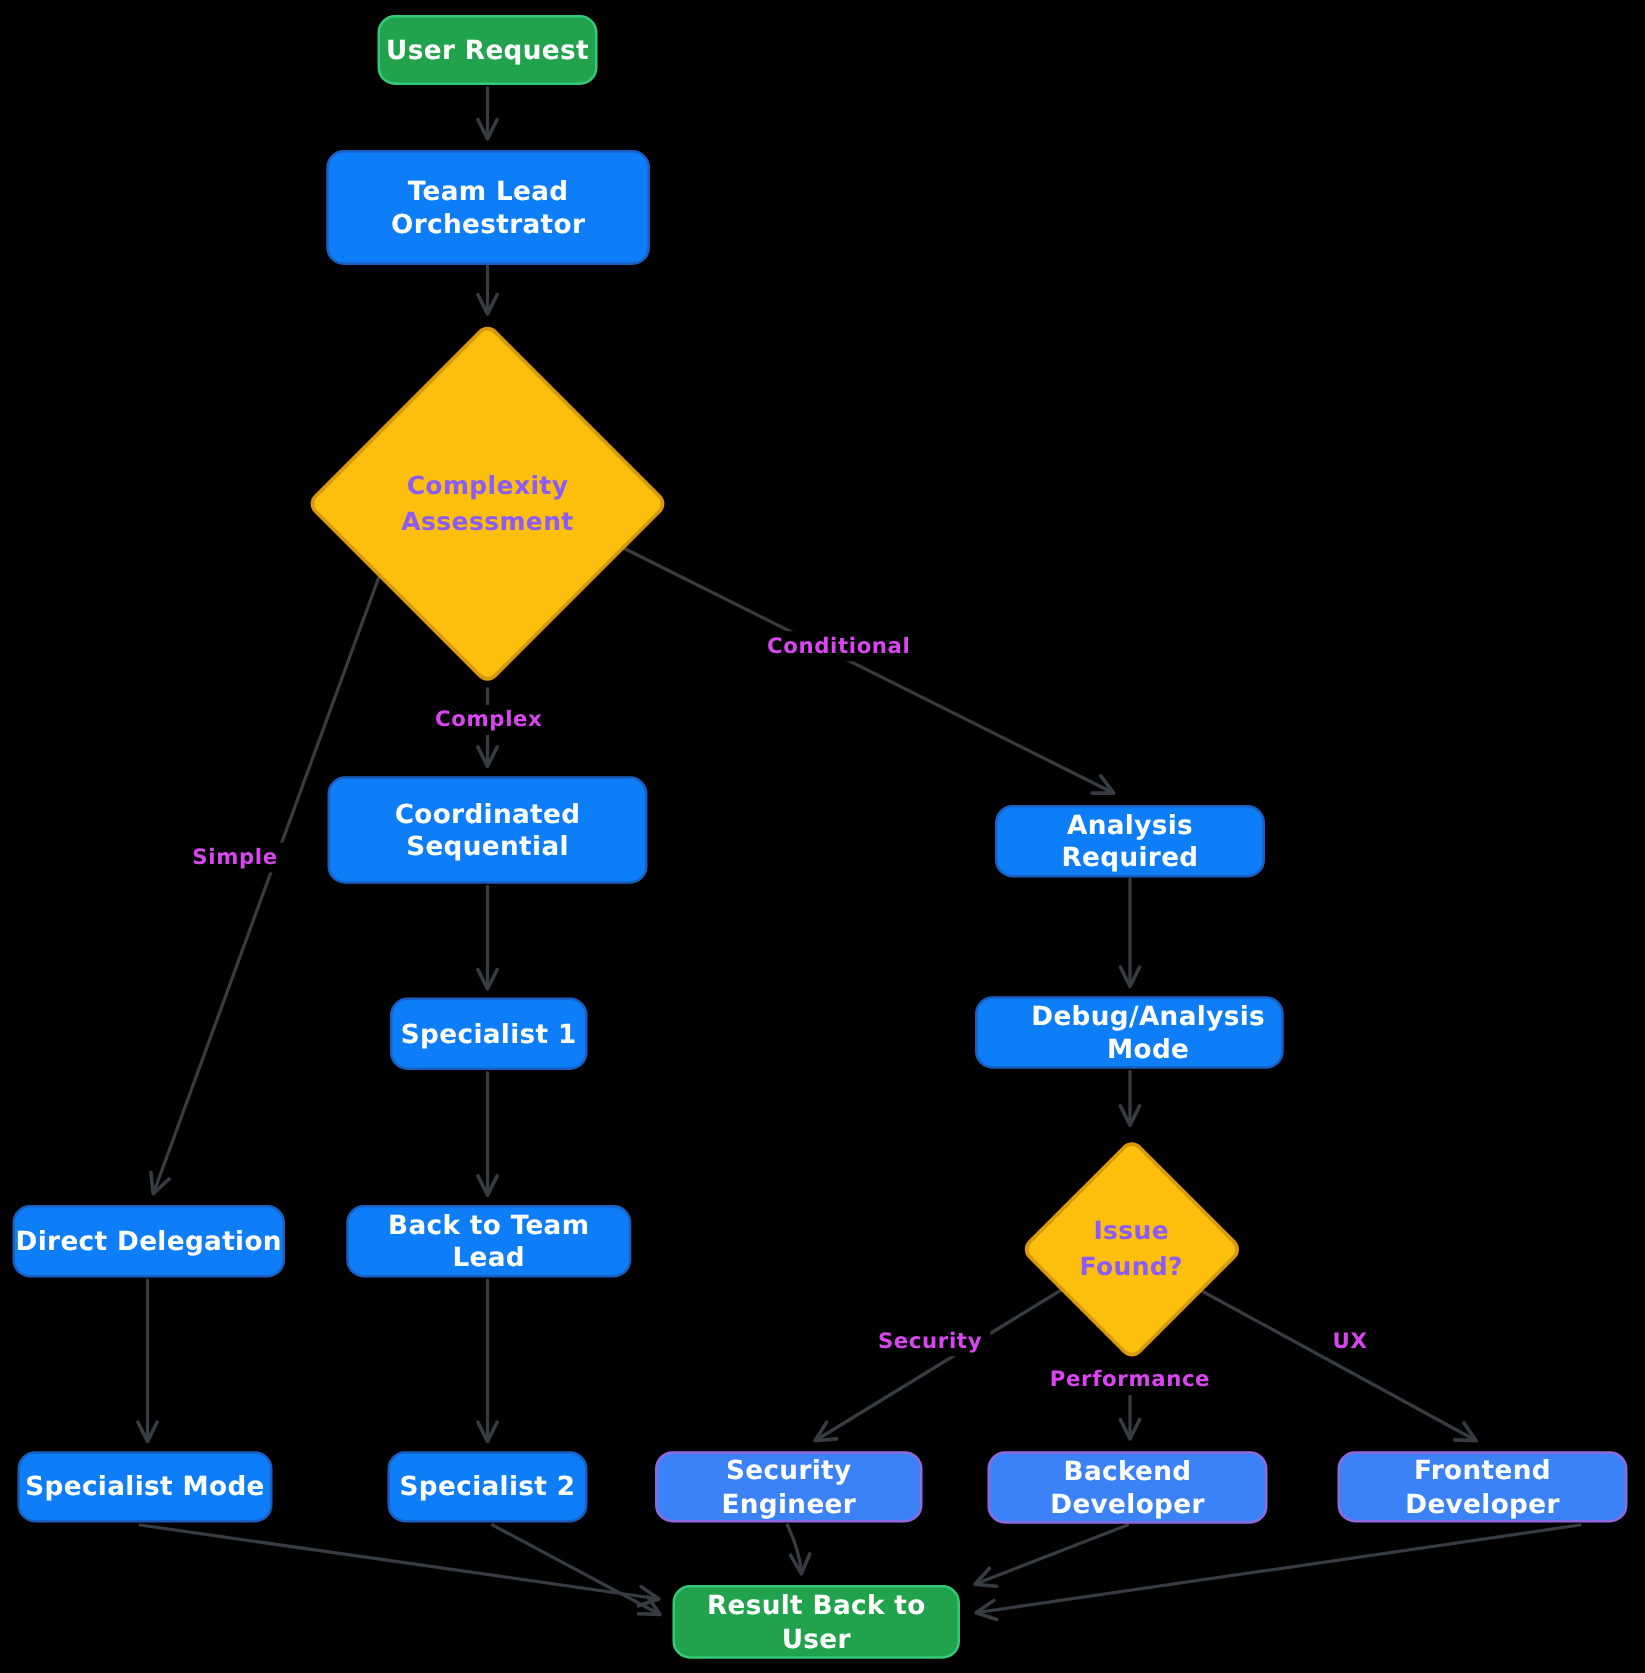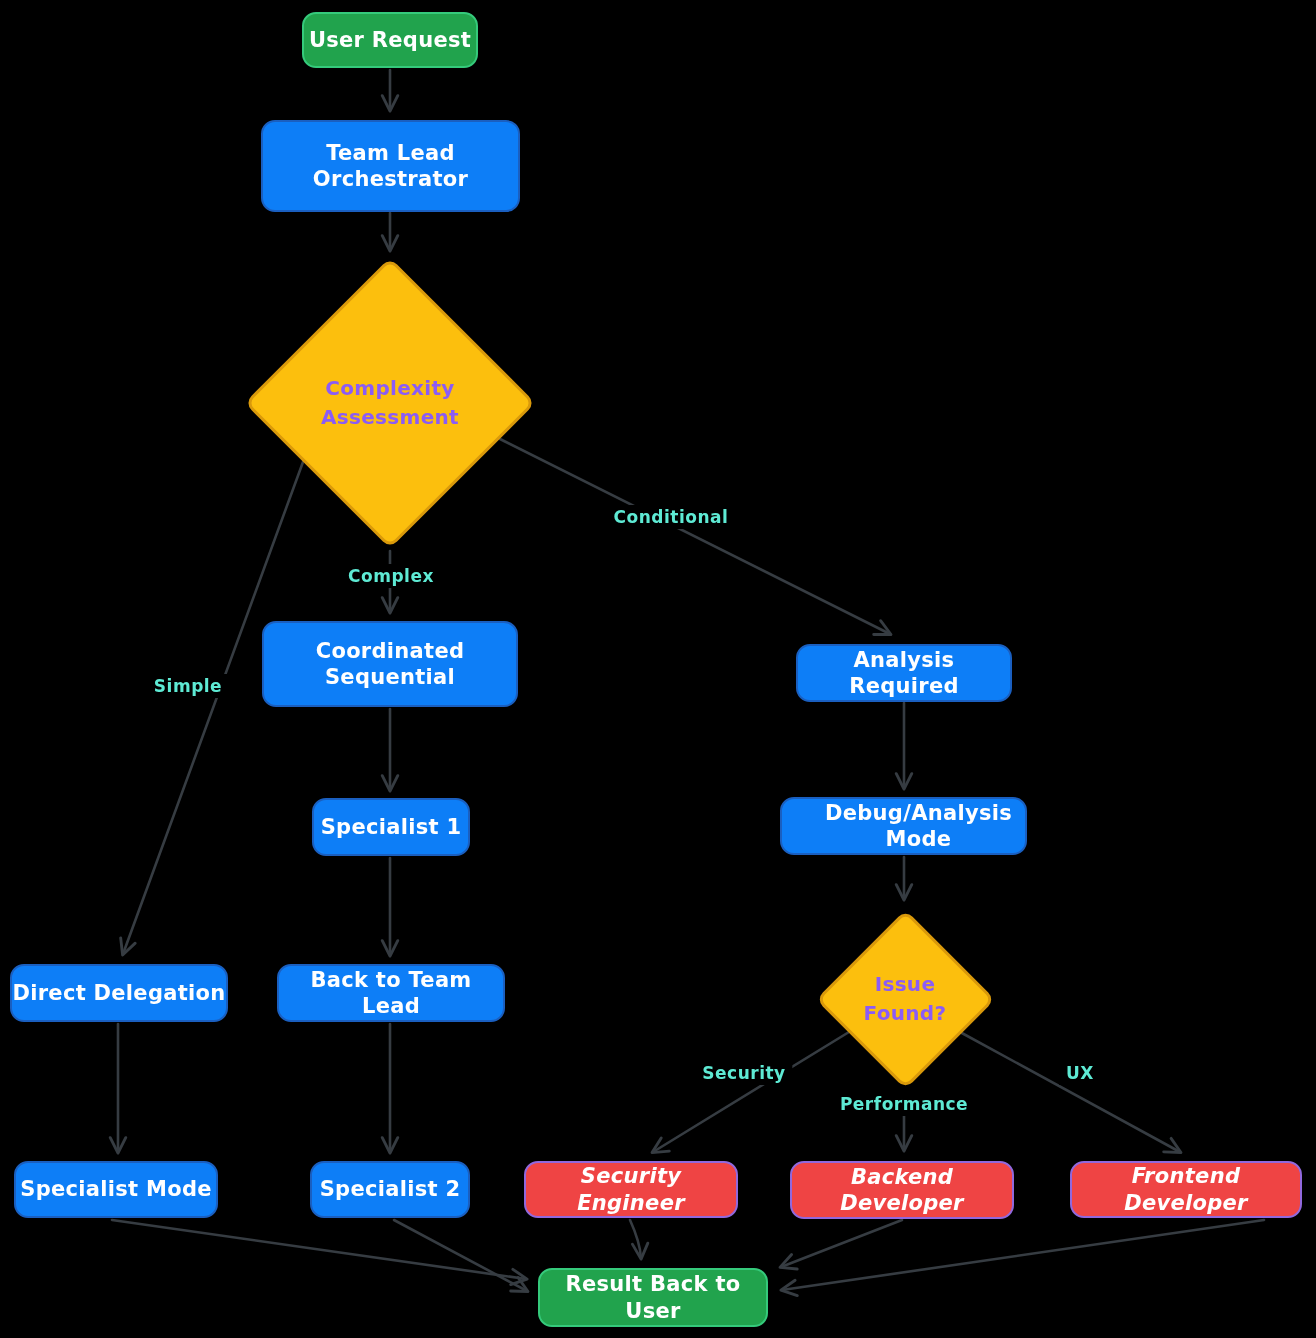--- a/index.html
+++ b/index.html
@@ -10,39 +10,39 @@
   svg.edges { position:absolute; left:0; top:0; width:1316px; height:1338px; }
 
   .node {
     position:absolute; display:flex; align-items:center; justify-content:center;
     border-radius:14px; border:2px solid transparent; box-sizing:border-box;
     color:#ffffff; font-weight:bold; font-size:21px; letter-spacing:0.3px;
     text-align:center; line-height:1.25; z-index:2;
   }
   .node.green  { background:#21a34d; border-color:#35ca7b; }
   .node.blue   { background:#0d7ef7; border-color:#1a5fc0; }
-  .node.purple { background:#ef4444; border-color:#9168dd;font-style:italic; }
+  .node.purple { background:#3b82f6; border-color:#9168dd; }
 
   .diamond-wrap { position:absolute; display:flex; align-items:center; justify-content:center; z-index:2; }
   .diamond-shape {
     position:absolute; background:#fcbf0d; border:3px solid #d9990b;
     border-radius:10px; transform:rotate(45deg); box-sizing:border-box;
   }
   .diamond-label {
     position:relative; z-index:3; color:#8b5cf6; font-weight:bold;
     font-size:20px; text-align:center; line-height:1.45; letter-spacing:0.3px;
   }
   .diamond-wrap.large .diamond-shape { width:206px; height:206px; }
   .diamond-wrap.small .diamond-shape { width:127px; height:127px; }
   .diamond-wrap.large .diamond-label { max-width:170px; }
   .diamond-wrap.small .diamond-label { max-width:105px; }
 
   .edge-label {
     position:absolute; transform:translate(-50%,-50%); z-index:1;
-    background:#000000; color:#5eead4; font-weight:bold; font-size:17px;
+    background:#000000; color:#d946ef; font-weight:bold; font-size:17px;
     padding:2px 7px; letter-spacing:0.5px; white-space:nowrap;
   }
 </style>
 </head>
 <body>
 
 <div class="canvas">
 
   <svg class="edges">
     <defs>

